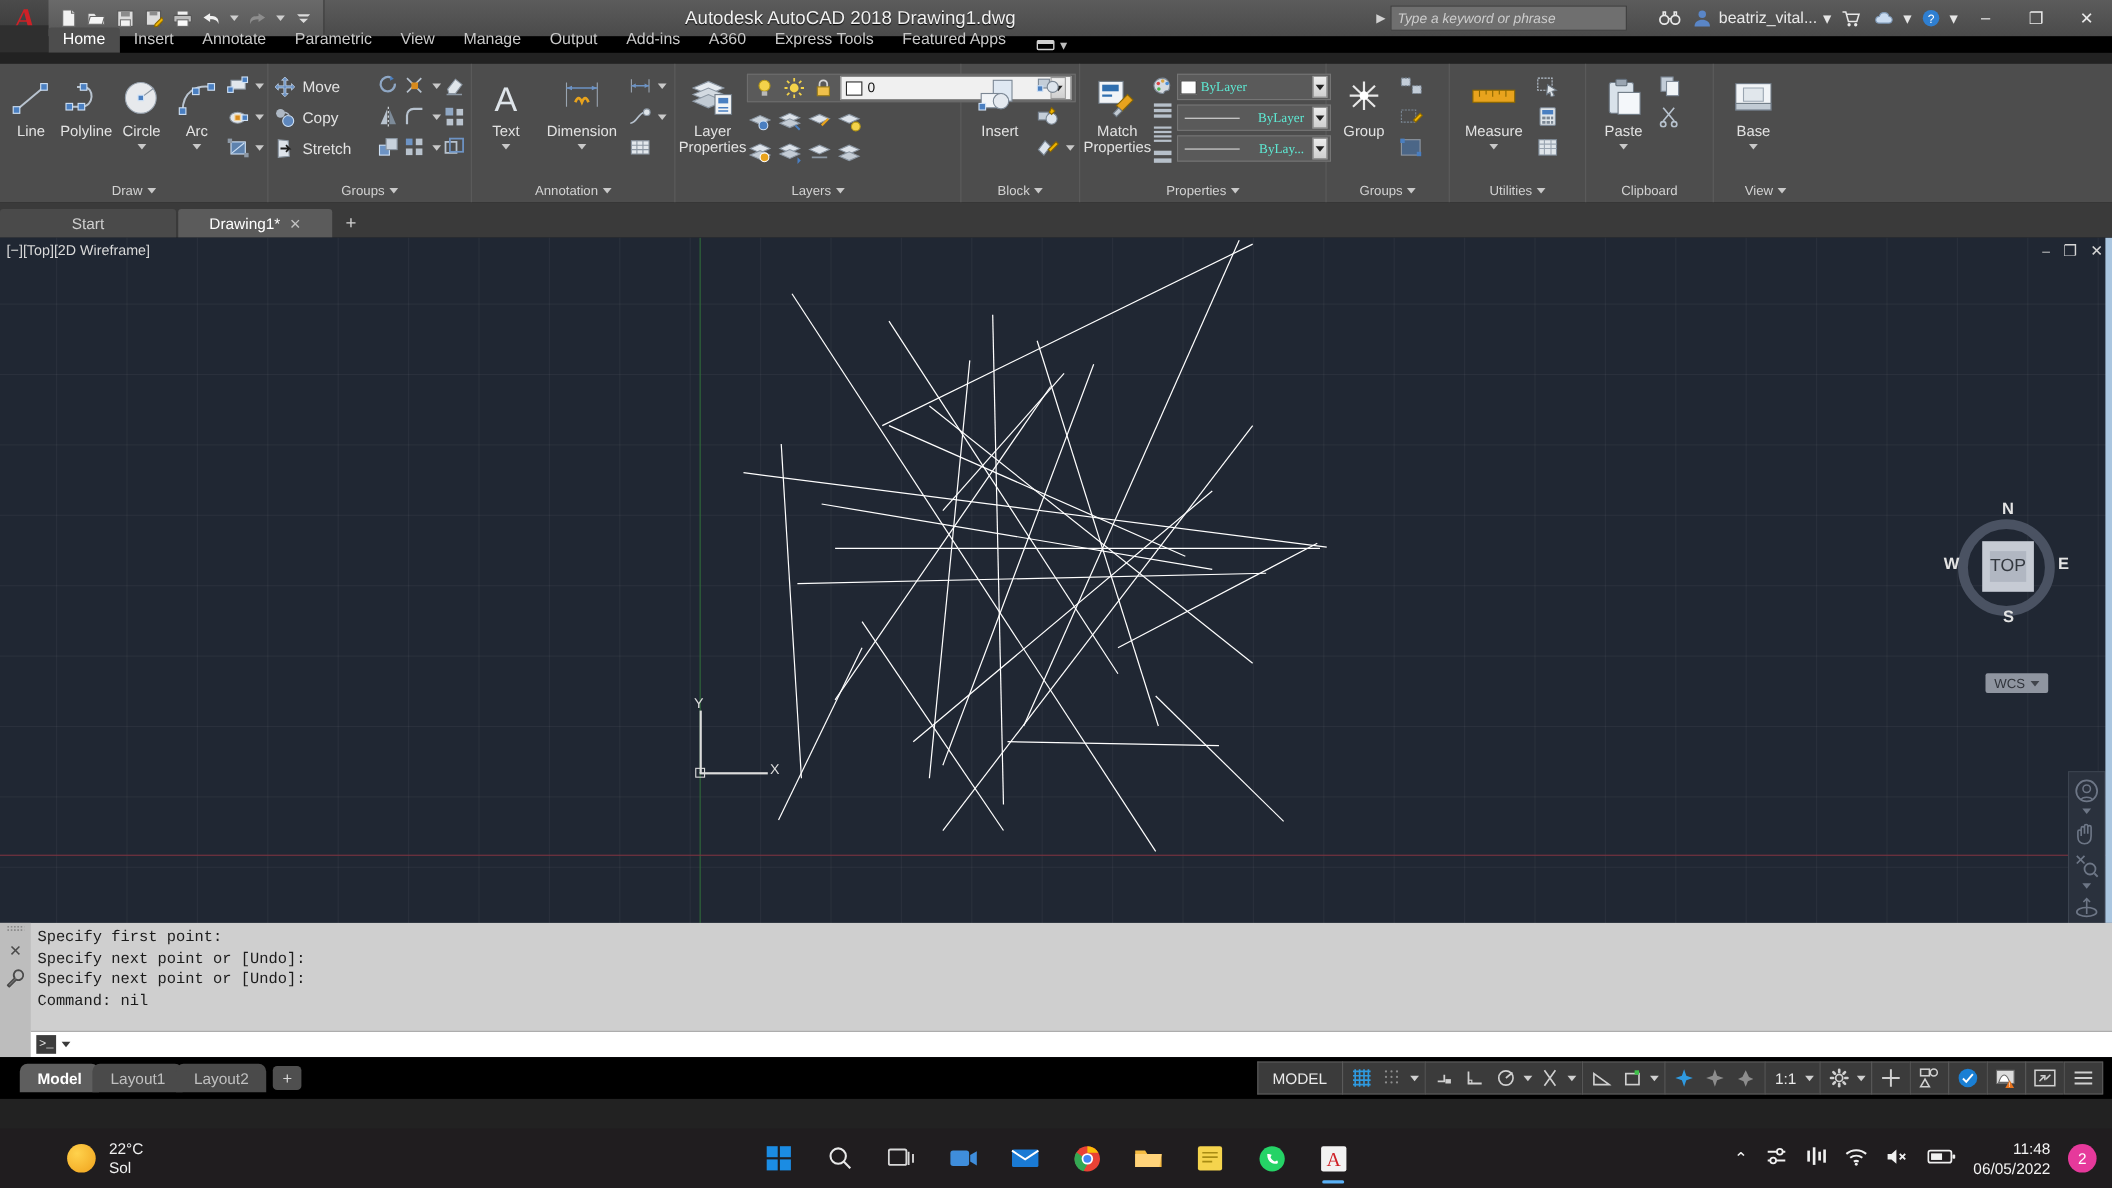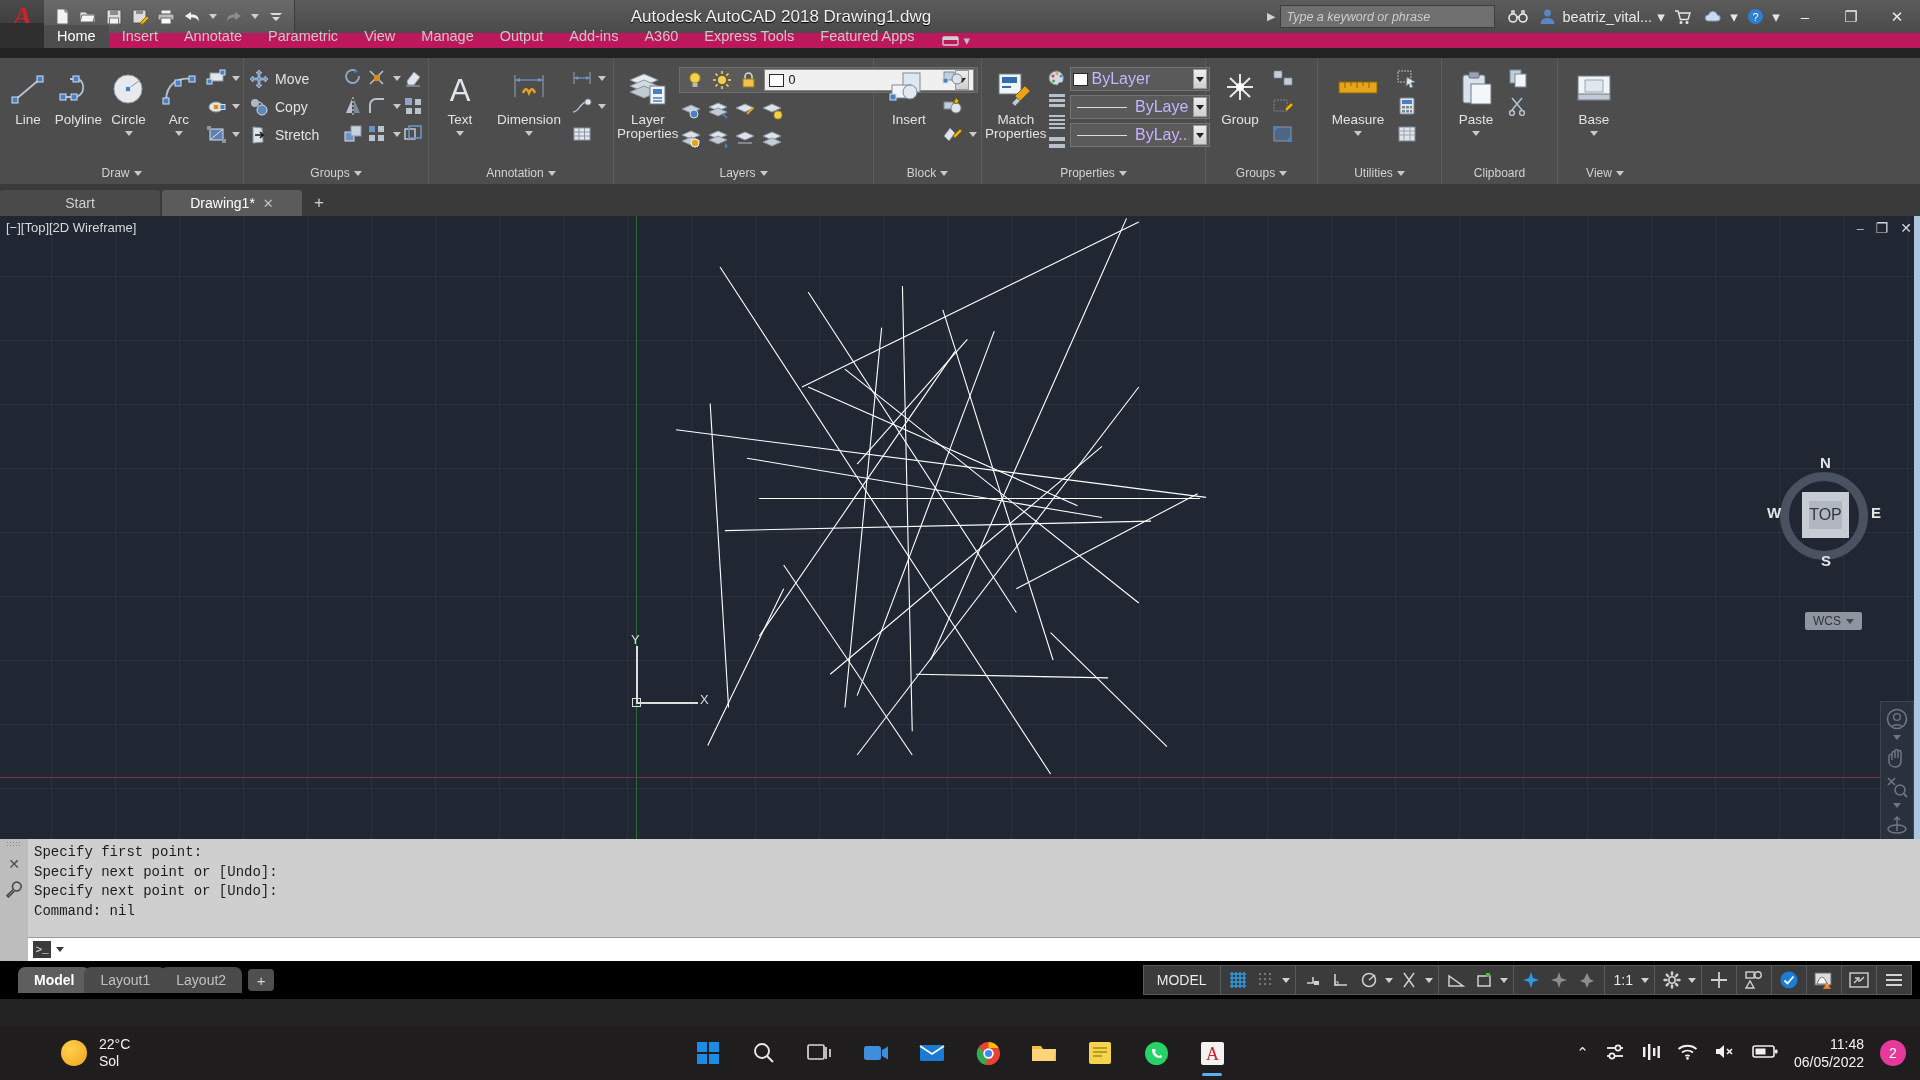--- a/index.html
+++ b/index.html
@@ -19,32 +19,32 @@
   .qat{height:33px;background:linear-gradient(#6a6a6a,#575757);display:flex;
     align-items:center;padding:0 6px;gap:2px;border-right:1px solid #3c3c3c;}
   .qicon{width:24px;height:24px;display:flex;align-items:center;justify-content:center;
     font-size:15px;color:#e8e8e8;}
   .qcaret{border-left:4px solid transparent;border-right:4px solid transparent;
     border-top:5px solid #cfcfcf;margin:0 3px;}
   .title-text{flex:1;text-align:center;color:#f2f2f2;font-size:17px;
     text-shadow:0 1px 1px #000;white-space:nowrap;}
   .tb-right{display:flex;align-items:center;height:33px;gap:0;}
   .searchbox{width:215px;height:23px;background:#6f6f6f;border:1px solid #3d3d3d;
-    display:flex;align-items:center;padding:0 6px;margin-right:8px;}
+    display:flex;align-items:center;padding:0 6px;margin-right:24px;}
   .searchbox span{color:#cdcdcd;font-size:12.5px;font-style:italic;}
   .srch-arrow{color:#d2d2d2;font-size:11px;margin-right:4px;}
   .ti{width:30px;height:33px;display:flex;align-items:center;justify-content:center;
     color:#e6e6e6;font-size:15px;}
   .user{color:#e9e9e9;font-size:14.5px;white-space:nowrap;padding-right:2px;}
   .winbtn{width:46px;height:33px;display:flex;align-items:center;justify-content:center;
     color:#eaeaea;font-size:15px;}
 
   
   .ribtabs{position:absolute;left:0;top:33px;width:1920px;height:15px;
-    background:#be185d;display:flex;align-items:flex-end;}
+    background:#000000;display:flex;align-items:flex-end;}
   .ribtabs .leftpad{width:44px;height:25px;background:#2f2f2f;}
   .rtab{padding:3px 13px 4px;color:#c8c8c8;font-size:14.5px;white-space:nowrap;}
   .rtab.active{background:#4d4d4d;color:#ffffff;border-top-left-radius:3px;
     border-top-right-radius:3px;}
   .rtab-ic{margin-left:14px;color:#bdbdbd;font-size:13px;display:flex;
     align-items:center;gap:4px;}
 
   
   .ribbon{position:absolute;left:0;top:58px;width:1920px;height:126px;
     background:#4d4d4d;display:flex;align-items:stretch;}
@@ -76,22 +76,22 @@
     display:flex;align-items:center;padding:0 4px;gap:5px;}
   .laydrop .lv{font-size:12.5px;color:#111;flex:1;}
   .dropbtn{width:14px;height:20px;background:linear-gradient(#ededed,#cfcfcf);
     border:1px solid #999;display:flex;align-items:center;justify-content:center;}
   .dropbtn i{border-left:4px solid transparent;border-right:4px solid transparent;
     border-top:5px solid #222;display:block;}
 
   
   .propcombo{width:140px;height:24px;background:#5a5a5a;border:1px solid #757575;
     display:flex;align-items:center;padding:0 2px;gap:4px;margin-bottom:2px;}
-  .propcombo .pv{flex:1;color:#c4b5fd;font-size:16px;text-align:right;padding-right:3px;
-    white-space:nowrap;overflow:hidden;}
+  .propcombo .pv{flex:1;color:#5eead4;font-size:12px;text-align:right;padding-right:3px;
+    white-space:nowrap;overflow:hidden;font-family:Liberation Serif, serif;}
   .swatch{width:15px;height:13px;background:#fff;border:1px solid #2a2a2a;}
   .lwline{flex:1;height:1px;background:#dcdcdc;margin:0 4px;}
 
   
   .filetabs{position:absolute;left:0;top:184px;width:1920px;height:32px;
     background:#3a3a3a;display:flex;align-items:flex-end;}
   .ftab{height:26px;min-width:118px;padding:0 14px;display:flex;align-items:center;
     justify-content:center;gap:8px;color:#cfcfcf;font-size:14px;
     background:#4a4a4a;margin-right:2px;border-top-left-radius:3px;
     border-top-right-radius:3px;}

